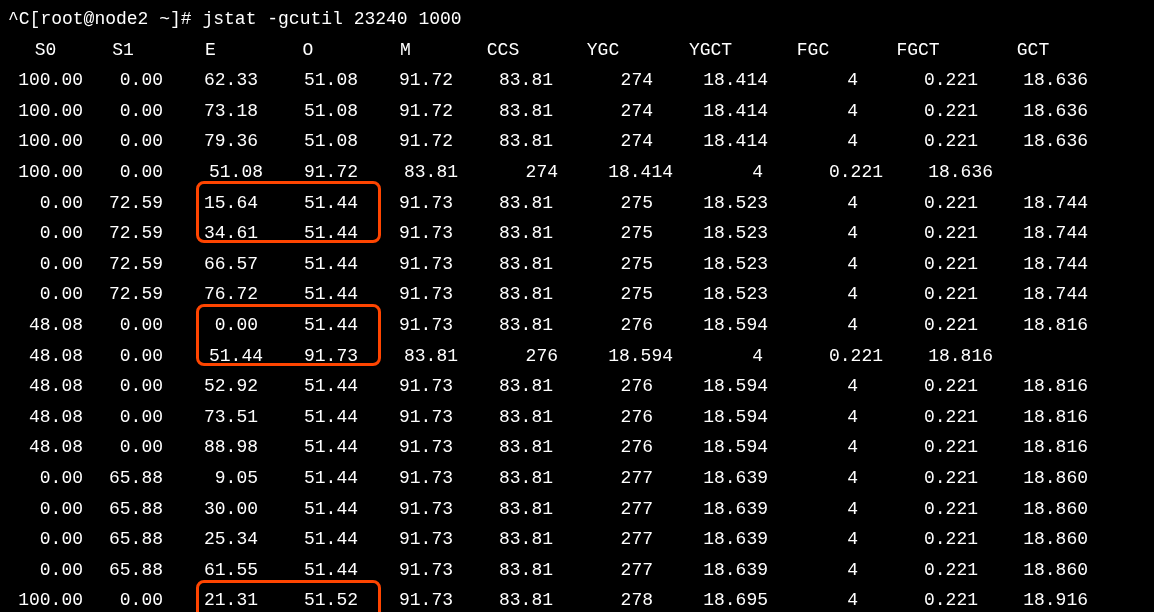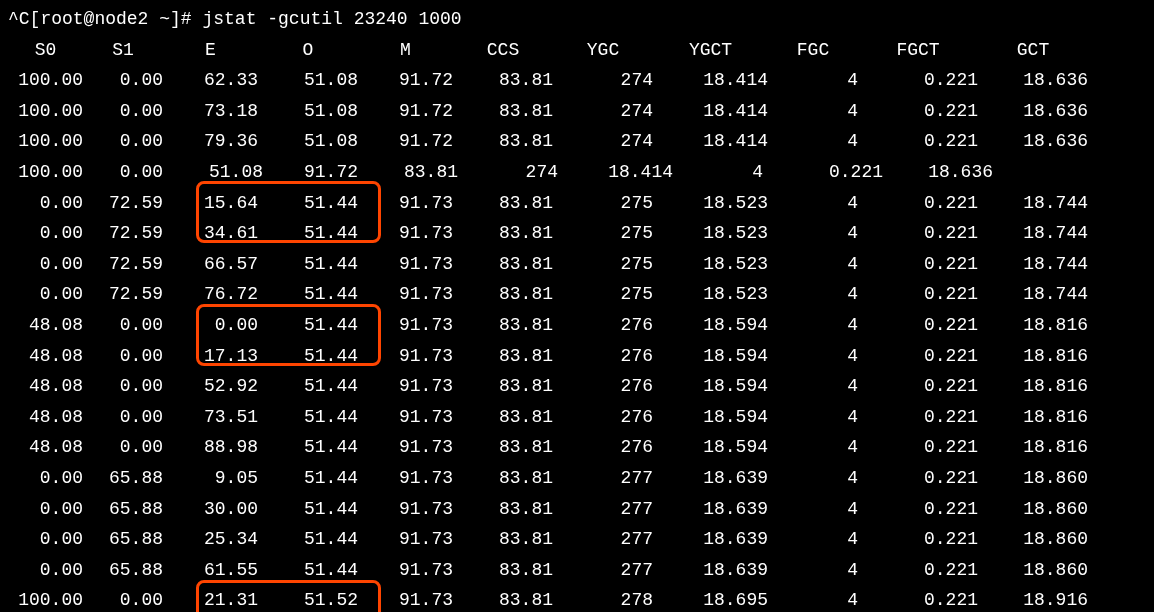--- a/index.html
+++ b/index.html
@@ -195,21 +195,20 @@
         <div class="col col-ccs">83.81</div>
         <div class="col col-ygc">276</div>
         <div class="col col-ygct">18.594</div>
         <div class="col col-fgc">4</div>
         <div class="col col-fgct">0.221</div>
         <div class="col col-gct">18.816</div>
       </div>
       <div class="data-row">
         <div class="col col-s0">48.08</div>
         <div class="col col-s1">0.00</div>
-        <div class="col col-e">17.13</div>
         <div class="col col-o">51.44</div>
         <div class="col col-m">91.73</div>
         <div class="col col-ccs">83.81</div>
         <div class="col col-ygc">276</div>
         <div class="col col-ygct">18.594</div>
         <div class="col col-fgc">4</div>
         <div class="col col-fgct">0.221</div>
         <div class="col col-gct">18.816</div>
       </div>
       <div class="data-row">

